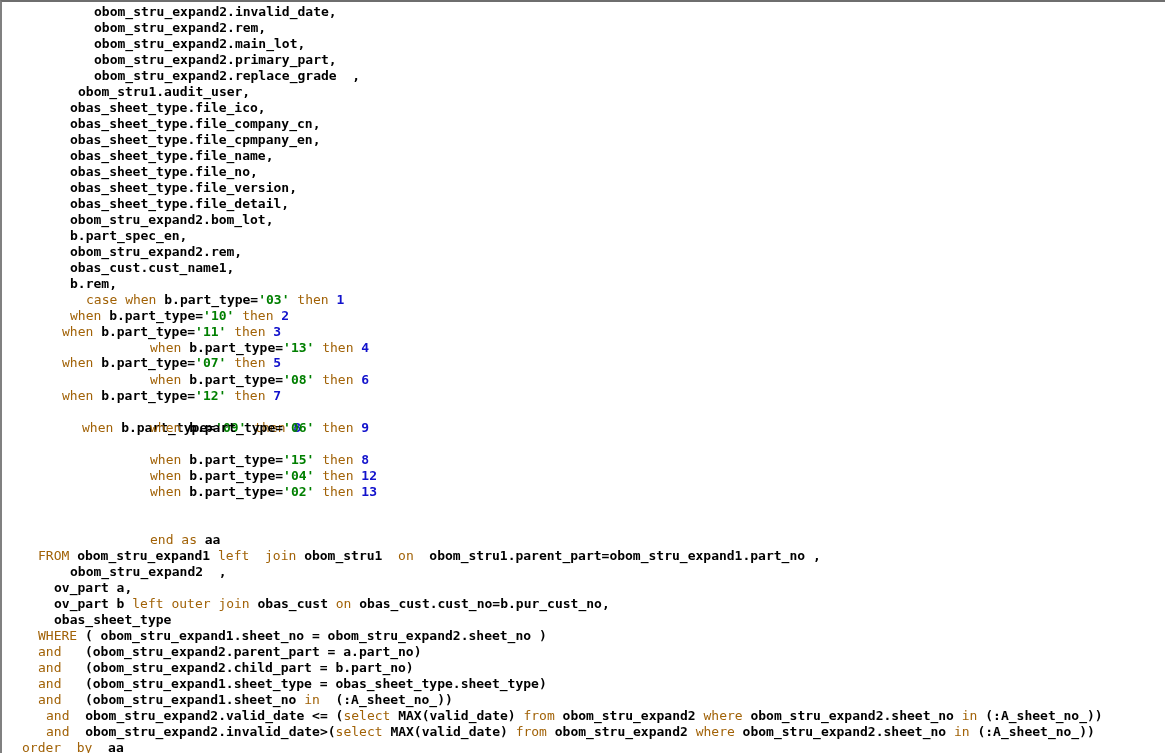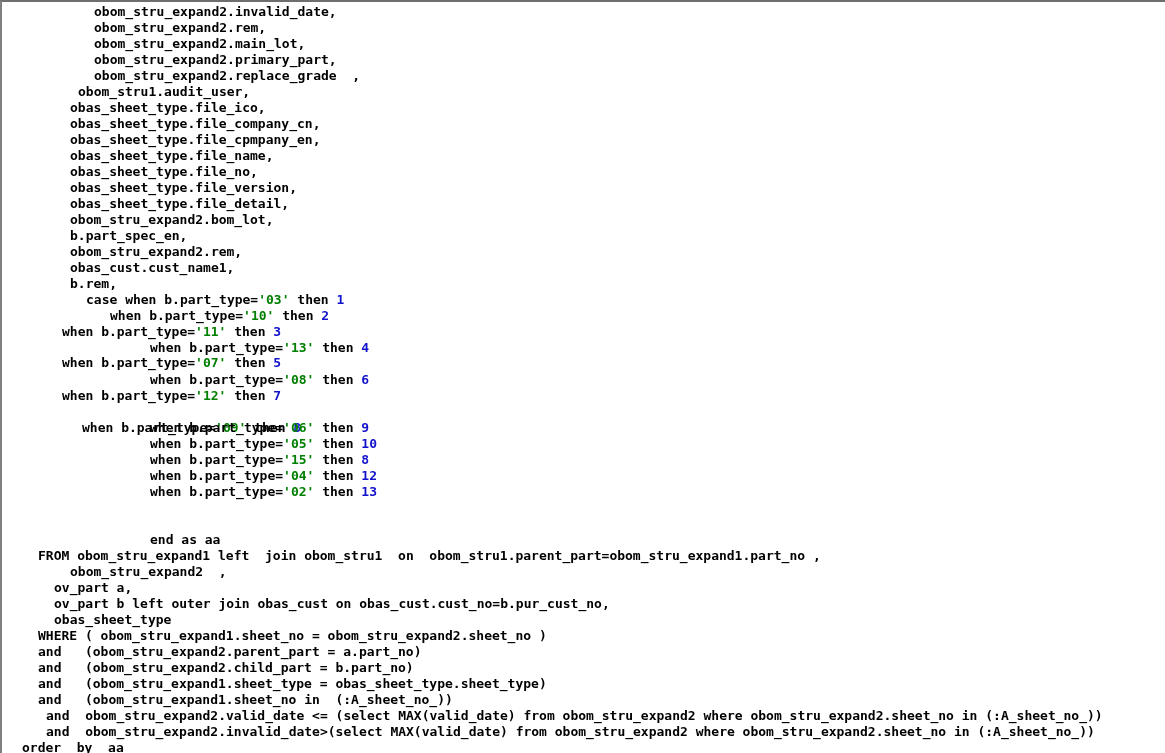--- a/index.html
+++ b/index.html
@@ -47,21 +47,21 @@
     font-family: "DejaVu Sans Mono", "Liberation Mono", monospace;
     white-space: pre;
     color: #000000;
     letter-spacing: 0px;
     text-align: center;
   }
 
   .tok {
     white-space: pre;
   }
-  .tok.kw   { color: #000000; font-weight: bold; }
+  .tok.kw   { color: #a16207; font-weight: normal; }
   .tok.str  { color: #007f00; font-weight: bold; }
   .tok.num  { color: #1212cc; font-weight: bold; }
   .tok.id   { color: #000000; font-weight: bold; }
 </style>
 </head>
 <body>
 
 <div id="editor-pane">
   <div id="code-surface">
       <div class="code-line" style="top: 2px; padding-left: 92px;"><span class="tok id">obom_stru_expand2.invalid_date,</span></div>
@@ -76,29 +76,28 @@
       <div class="code-line" style="top: 146px; padding-left: 68px;"><span class="tok id">obas_sheet_type.file_name,</span></div>
       <div class="code-line" style="top: 162px; padding-left: 68px;"><span class="tok id">obas_sheet_type.file_no,</span></div>
       <div class="code-line" style="top: 178px; padding-left: 68px;"><span class="tok id">obas_sheet_type.file_version,</span></div>
       <div class="code-line" style="top: 194px; padding-left: 68px;"><span class="tok id">obas_sheet_type.file_detail,</span></div>
       <div class="code-line" style="top: 210px; padding-left: 68px;"><span class="tok id">obom_stru_expand2.bom_lot,</span></div>
       <div class="code-line" style="top: 226px; padding-left: 68px;"><span class="tok id">b.part_spec_en,</span></div>
       <div class="code-line" style="top: 242px; padding-left: 68px;"><span class="tok id">obom_stru_expand2.rem,</span></div>
       <div class="code-line" style="top: 258px; padding-left: 68px;"><span class="tok id">obas_cust.cust_name1,</span></div>
       <div class="code-line" style="top: 274px; padding-left: 68px;"><span class="tok id">b.rem,</span></div>
       <div class="code-line" style="top: 290px; padding-left: 84px;"><span class="tok kw">case</span><span class="tok id"> </span><span class="tok kw">when</span><span class="tok id"> b.part_type=</span><span class="tok str">'03'</span><span class="tok id"> </span><span class="tok kw">then</span><span class="tok id"> </span><span class="tok num">1</span></div>
-      <div class="code-line" style="top: 306px; padding-left: 108px;"><span class="tok kw">when</span><span class="tok id"> b.part_type=</span><span class="tok str">'10'</span><span class="tok id"> </span><span class="tok kw">then</span><span class="tok id"> </span><span class="tok num">2</span></div>
+      <div class="code-line" style="top: 306px; padding-left: 68px;"><span class="tok kw">when</span><span class="tok id"> b.part_type=</span><span class="tok str">'10'</span><span class="tok id"> </span><span class="tok kw">then</span><span class="tok id"> </span><span class="tok num">2</span></div>
       <div class="code-line" style="top: 322px; padding-left: 60px;"><span class="tok kw">when</span><span class="tok id"> b.part_type=</span><span class="tok str">'11'</span><span class="tok id"> </span><span class="tok kw">then</span><span class="tok id"> </span><span class="tok num">3</span></div>
       <div class="code-line" style="top: 338px; padding-left: 148px;"><span class="tok kw">when</span><span class="tok id"> b.part_type=</span><span class="tok str">'13'</span><span class="tok id"> </span><span class="tok kw">then</span><span class="tok id"> </span><span class="tok num">4</span></div>
       <div class="code-line" style="top: 353px; padding-left: 60px;"><span class="tok kw">when</span><span class="tok id"> b.part_type=</span><span class="tok str">'07'</span><span class="tok id"> </span><span class="tok kw">then</span><span class="tok id"> </span><span class="tok num">5</span></div>
       <div class="code-line" style="top: 370px; padding-left: 148px;"><span class="tok kw">when</span><span class="tok id"> b.part_type=</span><span class="tok str">'08'</span><span class="tok id"> </span><span class="tok kw">then</span><span class="tok id"> </span><span class="tok num">6</span></div>
       <div class="code-line" style="top: 386px; padding-left: 60px;"><span class="tok kw">when</span><span class="tok id"> b.part_type=</span><span class="tok str">'12'</span><span class="tok id"> </span><span class="tok kw">then</span><span class="tok id"> </span><span class="tok num">7</span></div>
       <div class="code-line" style="top: 418px; padding-left: 80px;"><span class="tok kw">when</span><span class="tok id"> b.part_type=</span><span class="tok str">'09'</span><span class="tok id"> </span><span class="tok kw">then</span><span class="tok id"> </span><span class="tok num">8</span></div>
       <div class="code-line" style="top: 418px; padding-left: 148px;"><span class="tok kw">when</span><span class="tok id"> b.part_type=</span><span class="tok str">'06'</span><span class="tok id"> </span><span class="tok kw">then</span><span class="tok id"> </span><span class="tok num">9</span></div>
-      <div class="code-line" style="top: 434px; padding-left: 148px;"><span class="tok kw">when</span><span class="tok id"> b.part_type=</span><span class="tok str">'05'</span><span class="tok id"> </span><span class="tok kw">then</span><span class="tok id"> </span><span class="tok num">10</span></div>
       <div class="code-line" style="top: 450px; padding-left: 148px;"><span class="tok kw">when</span><span class="tok id"> b.part_type=</span><span class="tok str">'15'</span><span class="tok id"> </span><span class="tok kw">then</span><span class="tok id"> </span><span class="tok num">8</span></div>
       <div class="code-line" style="top: 466px; padding-left: 148px;"><span class="tok kw">when</span><span class="tok id"> b.part_type=</span><span class="tok str">'04'</span><span class="tok id"> </span><span class="tok kw">then</span><span class="tok id"> </span><span class="tok num">12</span></div>
       <div class="code-line" style="top: 482px; padding-left: 148px;"><span class="tok kw">when</span><span class="tok id"> b.part_type=</span><span class="tok str">'02'</span><span class="tok id"> </span><span class="tok kw">then</span><span class="tok id"> </span><span class="tok num">13</span></div>
       <div class="code-line" style="top: 498px; padding-left: 4px;">&nbsp;</div>
       <div class="code-line" style="top: 514px; padding-left: 4px;">&nbsp;</div>
       <div class="code-line" style="top: 530px; padding-left: 148px;"><span class="tok kw">end</span><span class="tok id"> </span><span class="tok kw">as</span><span class="tok id"> aa</span></div>
       <div class="code-line" style="top: 546px; padding-left: 36px;"><span class="tok kw">FROM</span><span class="tok id"> obom_stru_expand1 </span><span class="tok kw">left</span><span class="tok id">  </span><span class="tok kw">join</span><span class="tok id"> obom_stru1  </span><span class="tok kw">on</span><span class="tok id">  obom_stru1.parent_part=obom_stru_expand1.part_no ,</span></div>
       <div class="code-line" style="top: 562px; padding-left: 68px;"><span class="tok id">obom_stru_expand2  ,</span></div>
       <div class="code-line" style="top: 578px; padding-left: 52px;"><span class="tok id">ov_part a,</span></div>
       <div class="code-line" style="top: 594px; padding-left: 52px;"><span class="tok id">ov_part b </span><span class="tok kw">left</span><span class="tok id"> </span><span class="tok kw">outer</span><span class="tok id"> </span><span class="tok kw">join</span><span class="tok id"> obas_cust </span><span class="tok kw">on</span><span class="tok id"> obas_cust.cust_no=b.pur_cust_no,</span></div>

